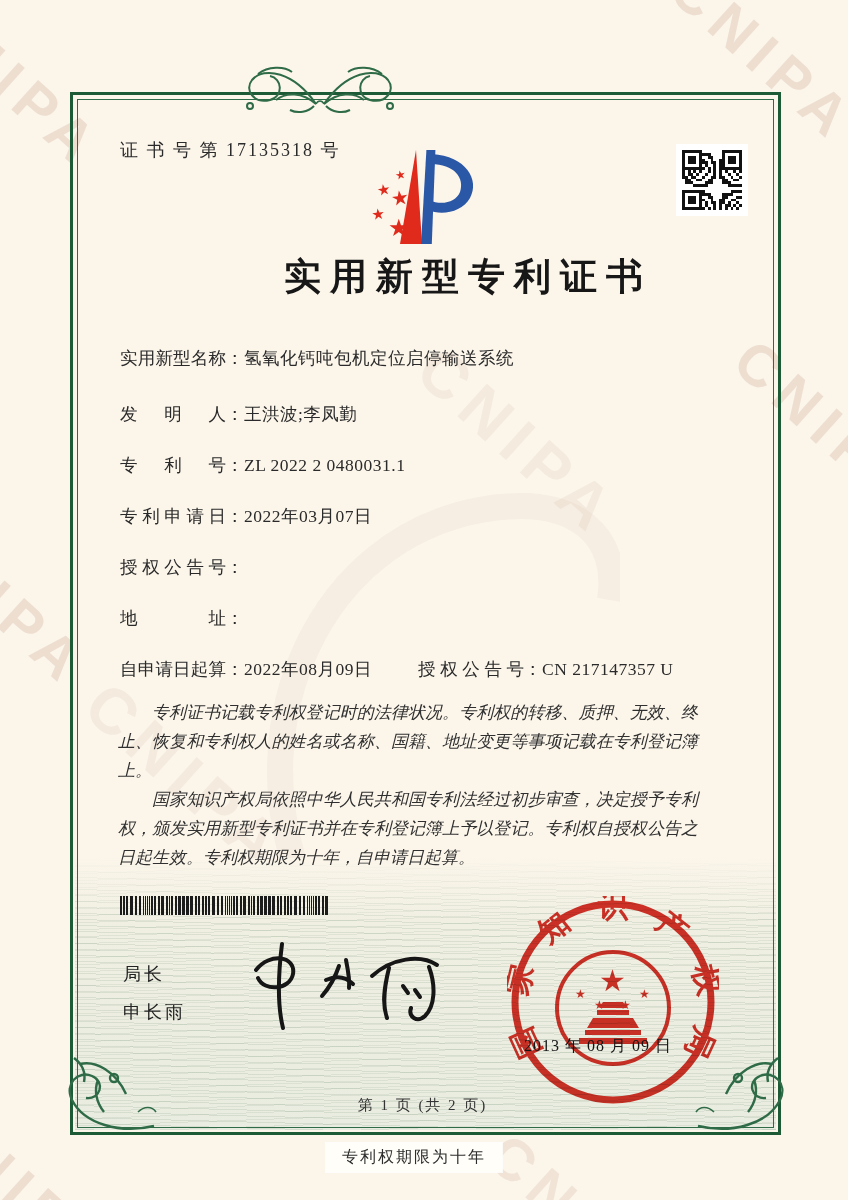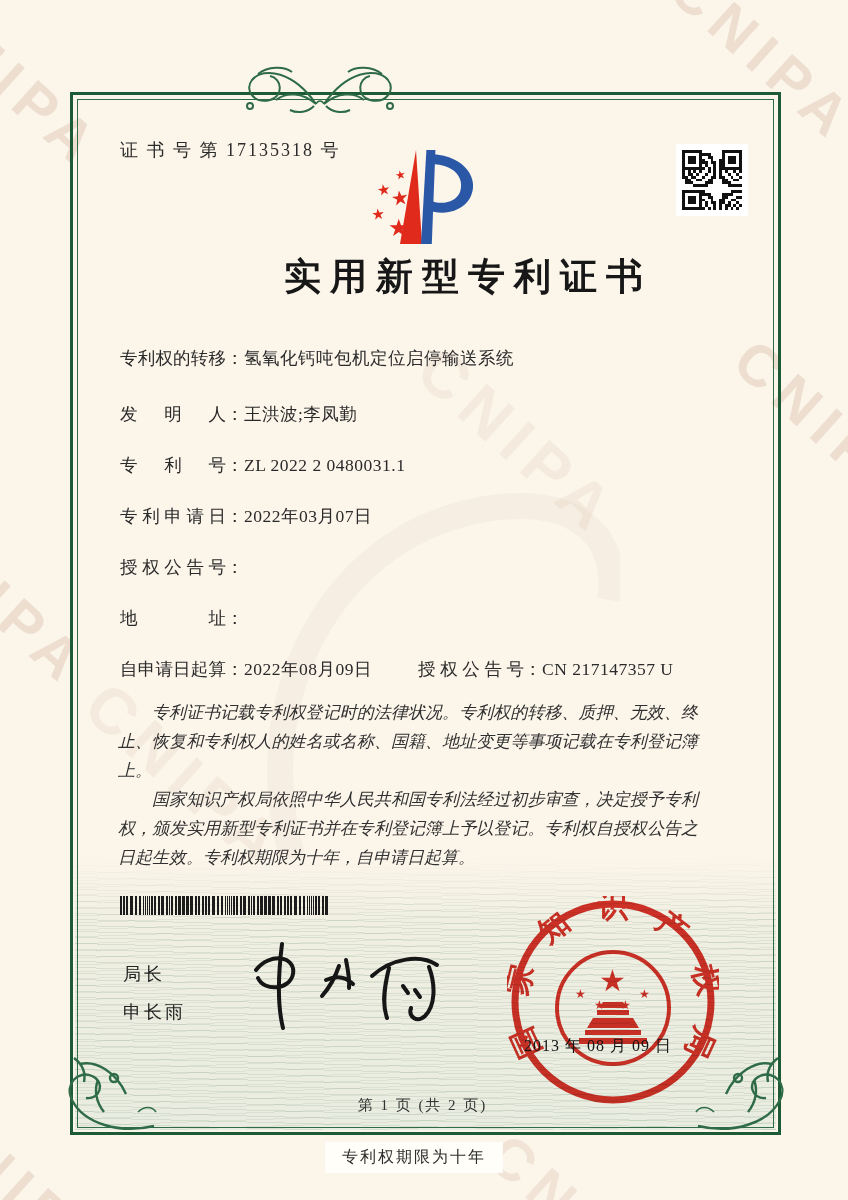--- a/index.html
+++ b/index.html
@@ -399,21 +399,21 @@
     <rect x="13" y="20" width="1" height="1" fill="#111"></rect>
     <rect x="15" y="20" width="1" height="1" fill="#111"></rect>
     <rect x="17" y="20" width="1" height="1" fill="#111"></rect>
     <rect x="19" y="20" width="1" height="1" fill="#111"></rect>
   </svg>
 
 <div class="title">实用新型专利证书</div>
 
 <div class="fields">
   <div class="row first">
-    <span class="flabel">专利权的转移</span>
+    <span class="flabel">实用新型名称</span>
       <span class="colon">：</span>
     <span class="fvalue">氢氧化钙吨包机定位启停输送系统</span>
   </div>
   <div class="row">
     <span class="flabel">发明人</span>
       <span class="colon">：</span>
     <span class="fvalue">王洪波;李凤勤</span>
   </div>
   <div class="row">
     <span class="flabel">专利号</span>

